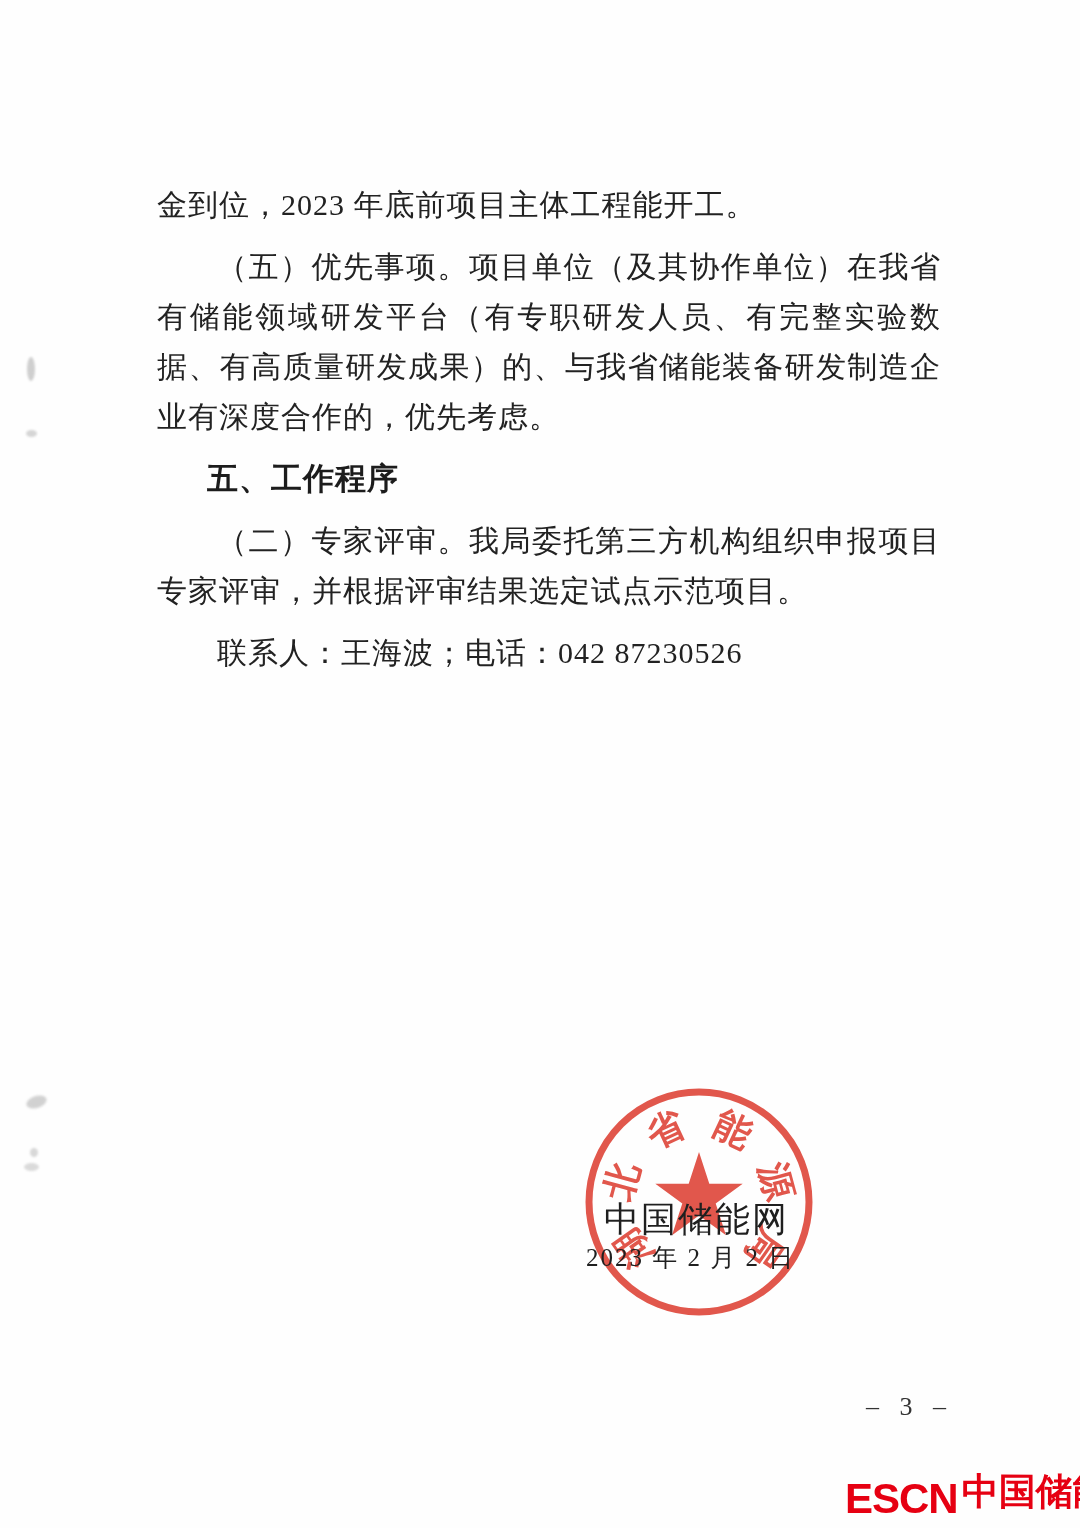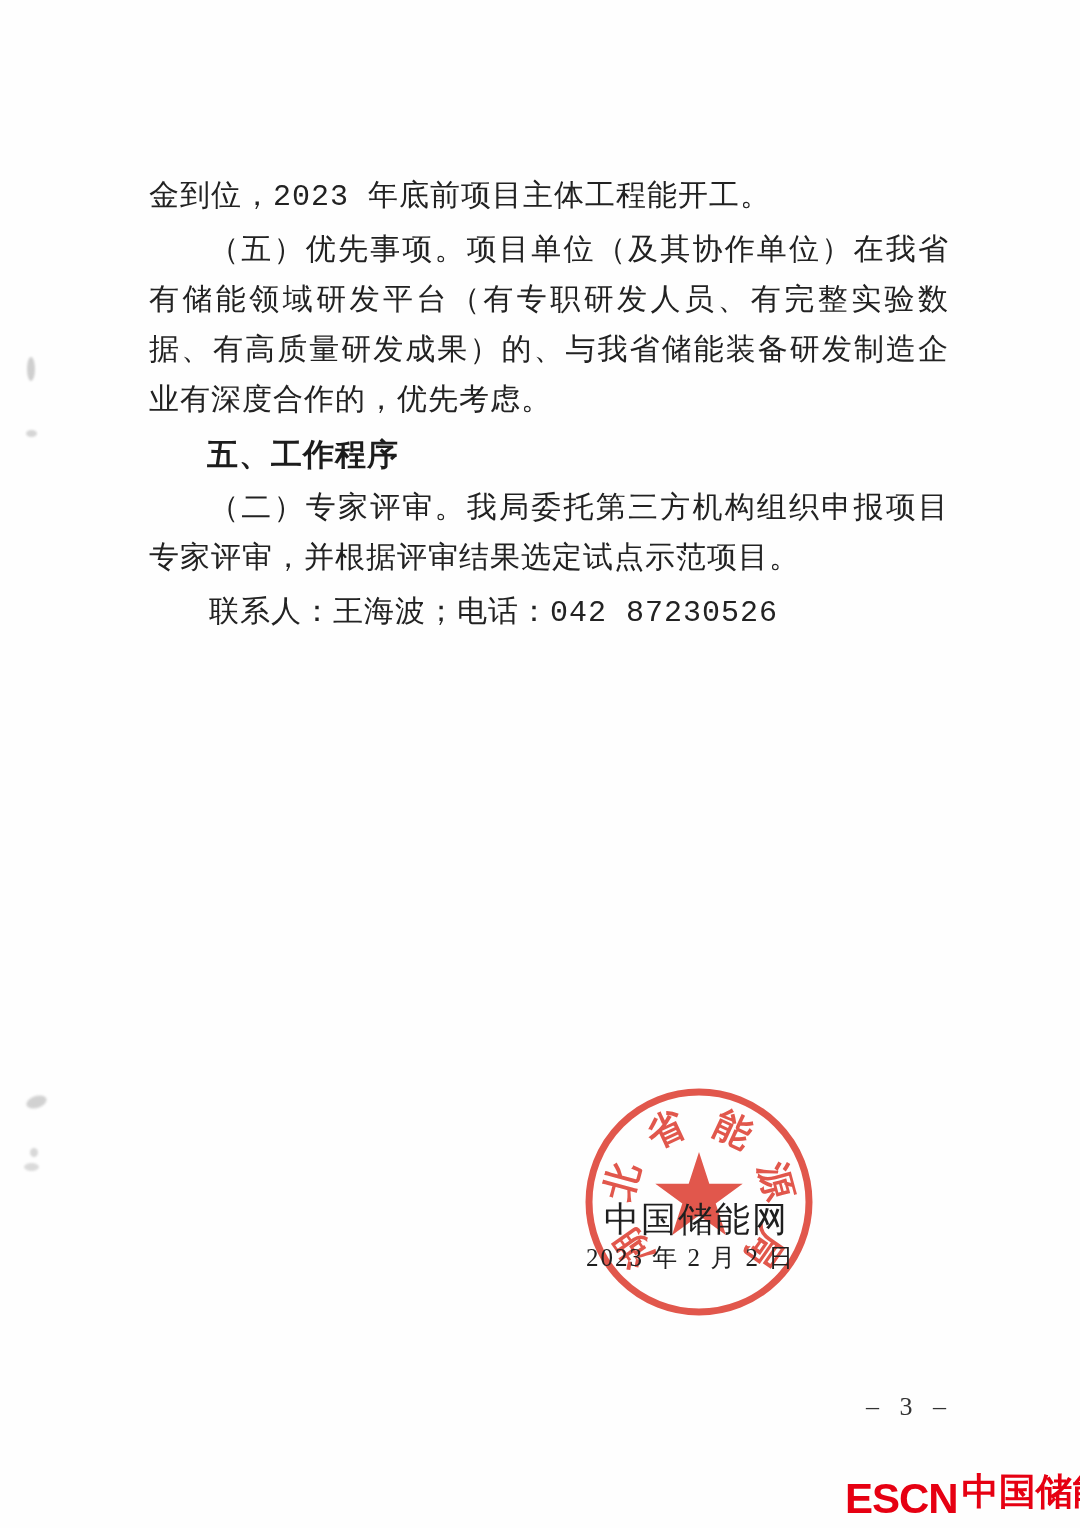--- a/index.html
+++ b/index.html
@@ -10,21 +10,21 @@
     overflow:hidden;
     font-family:"Liberation Serif","DejaVu Serif",serif;
     color:#222222;
   }
   
   .doc-body{
     position:absolute;left:145px;top:168px;width:808px;
     font-size:30px;line-height:50px;
     text-align:justify;letter-spacing:1px;
   }
-  .para{margin:4px;text-indent:2em;font-family:Liberation Mono, monospace;}
+  .para{margin:12px;text-indent:2em;}
   .para.no-indent{text-indent:0;}
   .section-heading{
     margin:0;text-indent:2em;
     font-family:"Liberation Sans","DejaVu Sans",sans-serif;
     font-weight:bold;font-size:31px;color:#1c1c1c;
   }
   .attachment-line{margin-top:48px;white-space:nowrap;}
   
   .sig-agency{
     position:absolute;left:604px;top:1196px;

